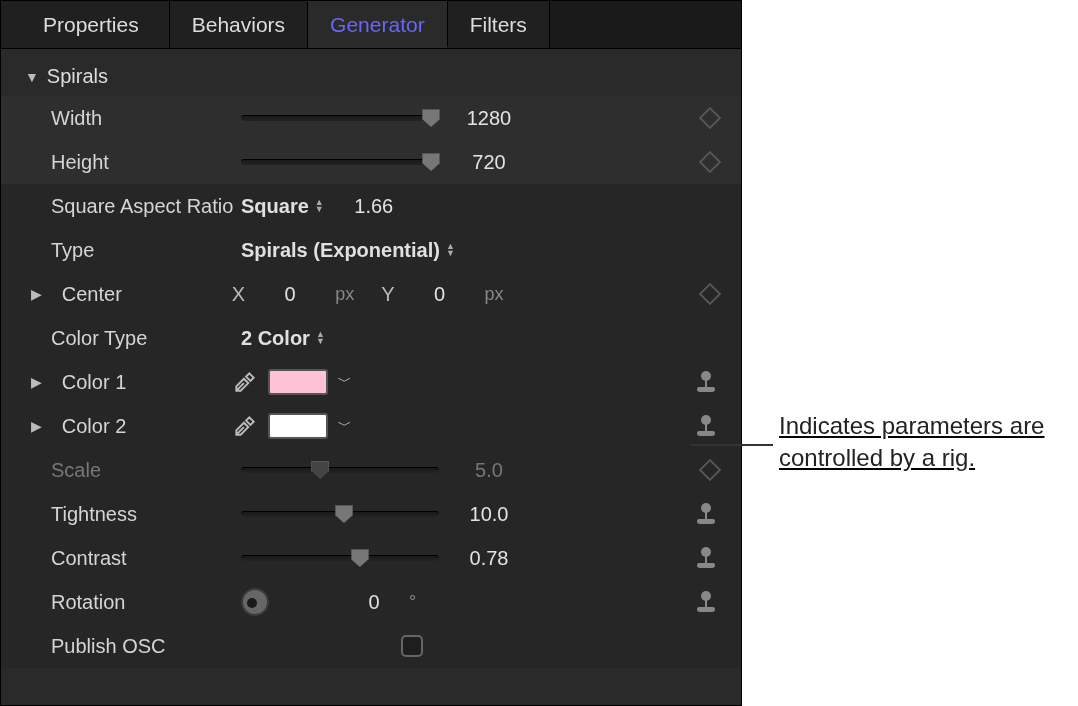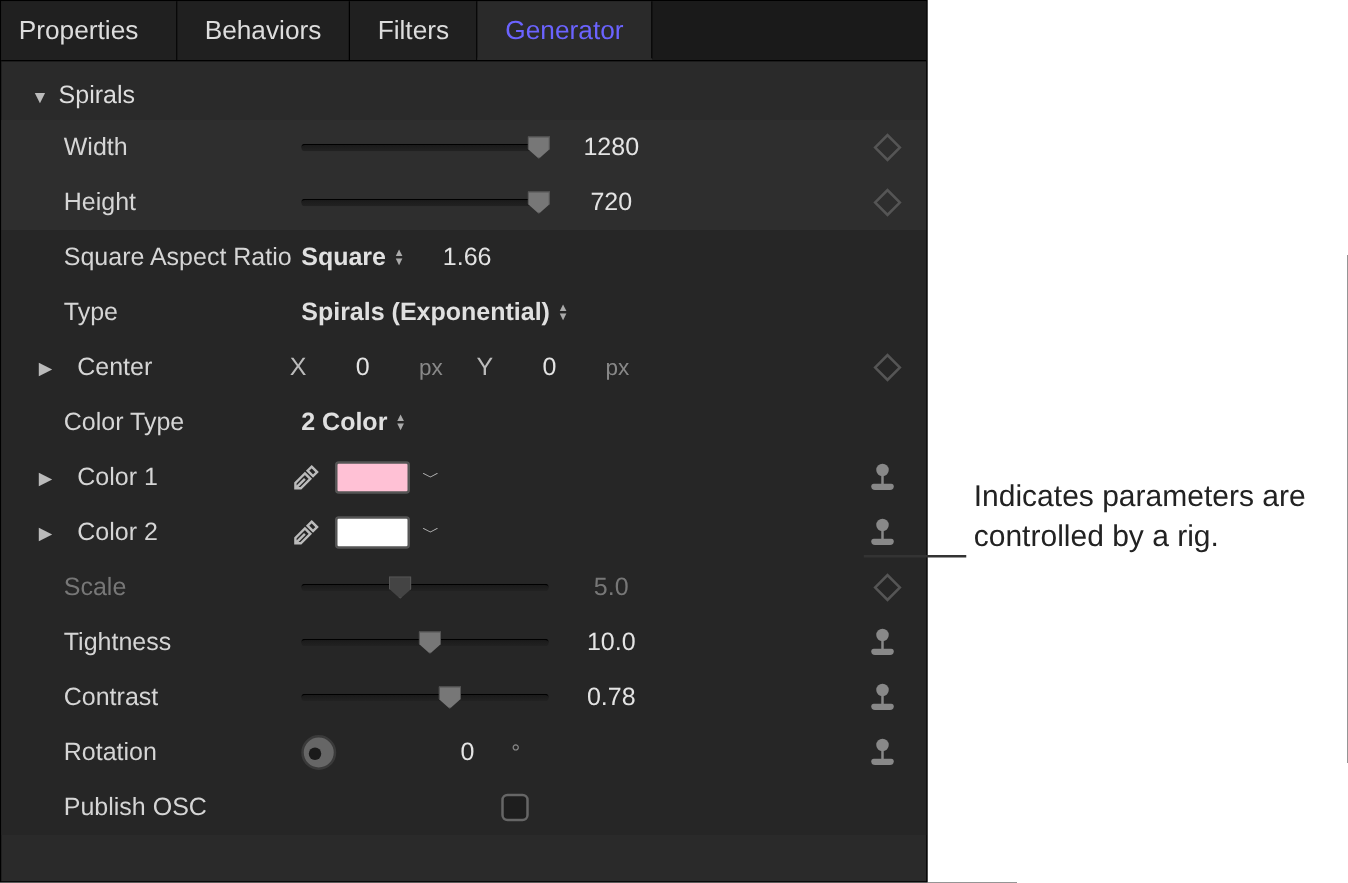--- a/index.html
+++ b/index.html
@@ -1,21 +1,21 @@
 <!DOCTYPE html>
 <html><head>
 <meta charset="utf-8">
 <style>
   * { box-sizing: border-box; margin: 0; padding: 0; font-family: -apple-system, "Helvetica Neue", Arial, sans-serif; }
   body { background: #fff; width: 1078px; height: 706px; position: relative; }
   .app { display: flex; }
   .panel { width: 742px; height: 706px; background: #2a2a2a; color: #ccc; font-size: 20px; border: 1px solid #000; }
   .tabs { display: flex; height: 48px; background: #1a1a1a; border-bottom: 1px solid #000; }
   .tab { flex: 0 0 auto; padding: 12px 22px; font-size: 21px; color: #ddd; cursor: pointer; border-right: 1px solid #000; background:#202020; }
-  .tab:first-child { padding-left: 14px; padding-right:30px;}
+  .tab:first-child { padding-left: 42px; padding-right:30px;}
   .tab.active { background: #2a2a2a; color: #6b63ff; border-bottom: 2px solid #2a2a2a; }
   .section { padding: 8px 0 0 0; }
   .section-header { display:flex; align-items:center; padding: 8px 0 8px 24px; font-size: 20px; color:#ddd; gap:8px;}
   .row { display:flex; align-items:center; height:44px; padding: 0 0 0 50px; }
   .row.shade { background:#2e2e2e; }
   .row.shade2 { background:#262626; }
   .label { flex: 0 0 190px; color:#d5d5d5; }
   .label.dim { color:#777; }
   .disclosure { position:relative; left:-20px; color:#bbb; font-size:14px; cursor:pointer;}
   .controls { flex:1; display:flex; align-items:center; gap:10px; }
@@ -53,38 +53,38 @@
   .eyedrop svg { width:26px; height:26px; }
 
   
   .dial { width:28px; height:28px; border-radius:50%; background:#666; border:2px solid #3a3a3a; position:relative; }
   .dial::after{content:""; position:absolute; width:10px; height:10px; border-radius:50%; background:#1a1a1a; top:8px; left:4px;}
 
   
   .checkbox { width:22px; height:22px; border:2px solid #666; border-radius:5px; background:#1e1e1e; }
 
   
-  .callout { position:absolute; left:691px; top:382px; display:flex; align-items:flex-end; pointer-events:none; }
+  .callout { position:absolute; left:691px; top:410px; display:flex; align-items:center; pointer-events:none;text-decoration:underline; }
   .callout-line { width:82px; height:0; border-top:2px solid #333; margin-top:6px; }
   .callout-text { font-size:24px; line-height:32px; color:#222; margin-left:6px; width:300px; }
 
   .xy { display:flex; align-items:center; gap:20px; }
   .xy .lab { color:#bbb; }
 </style>
 </head>
 <body>
 
 <div class="app">
 <div class="panel">
 
   <div class="tabs">
     <div class="tab">Properties</div>
     <div class="tab">Behaviors</div>
+    <div class="tab active">Generator</div>
     <div class="tab">Filters</div>
-    <div class="tab active">Generator</div>
   </div>
 
   <div class="section">
     <div class="section-header">
       <span style="font-size:14px;color:#bbb;">▼</span>
       <span>Spirals</span>
     </div>
 
     <div class="row shade">
       <span class="label">Width</span>

